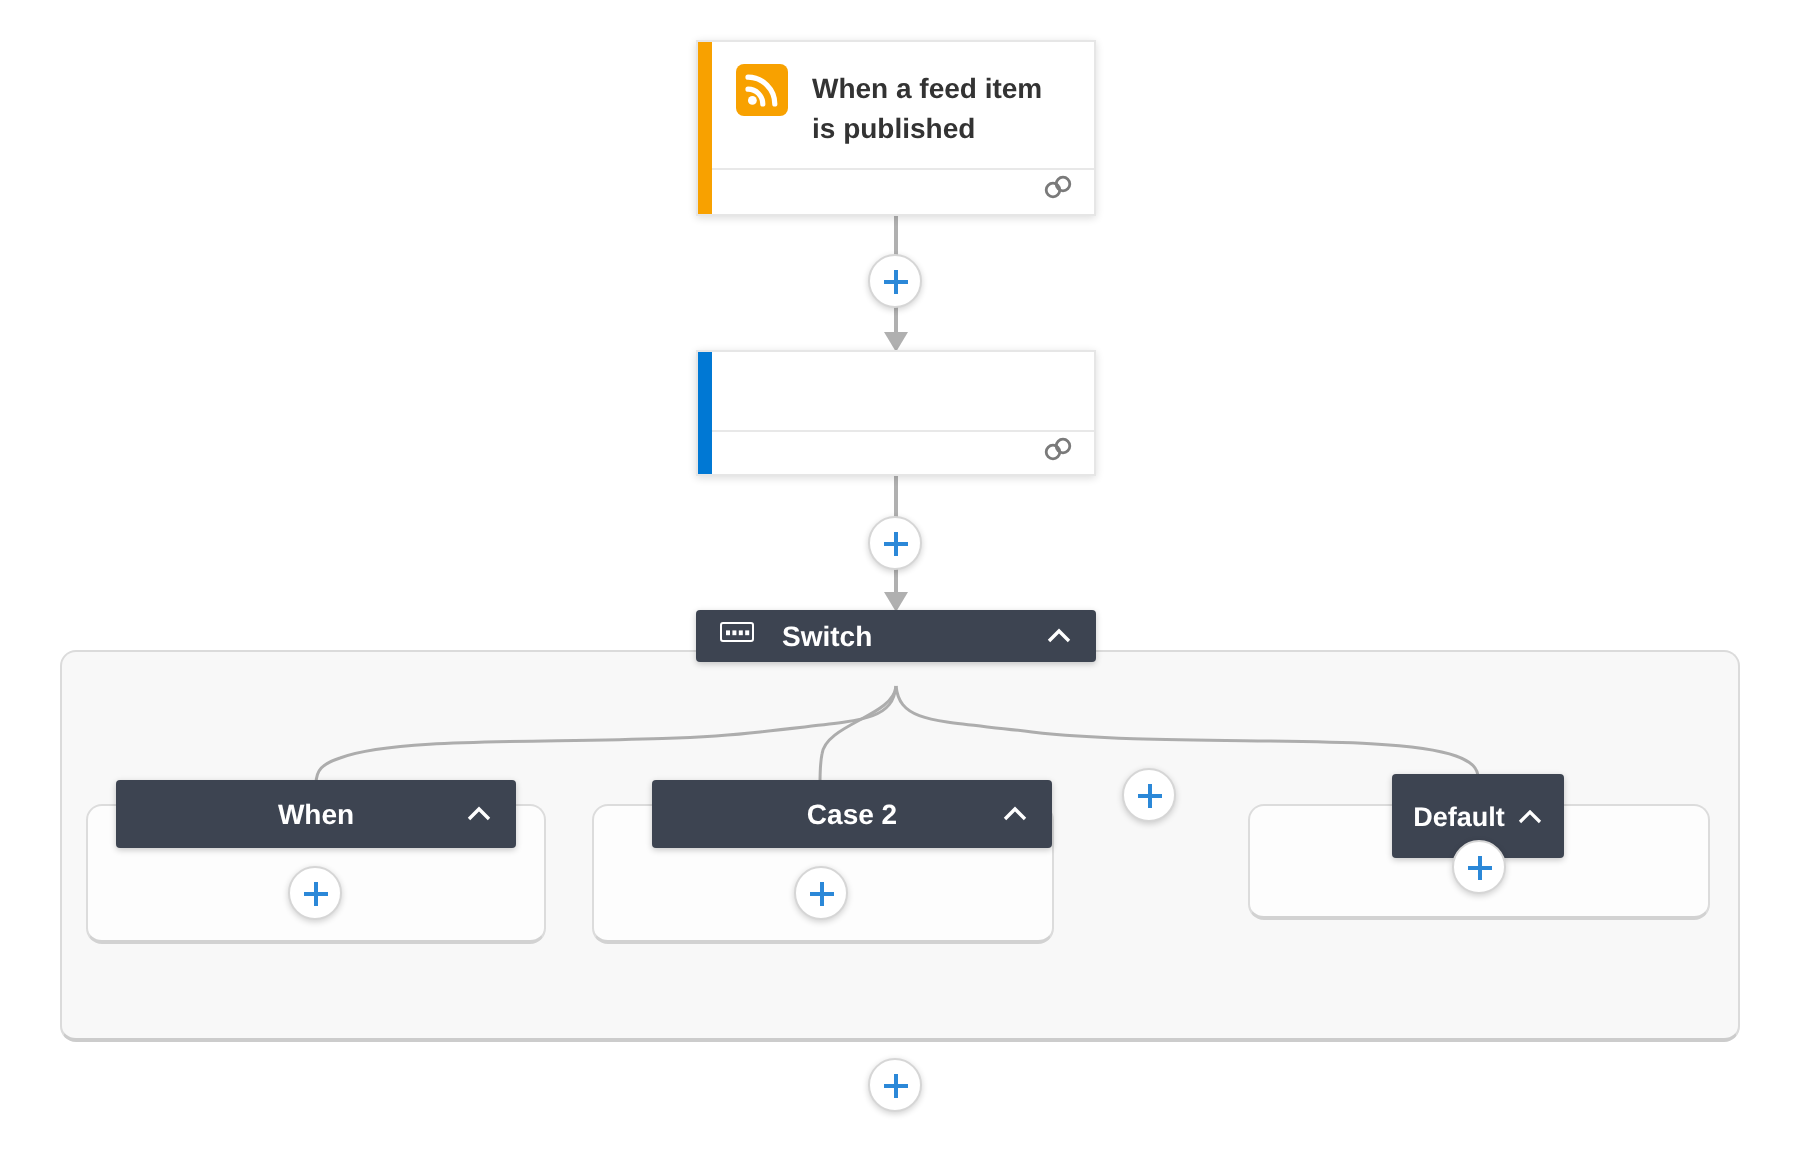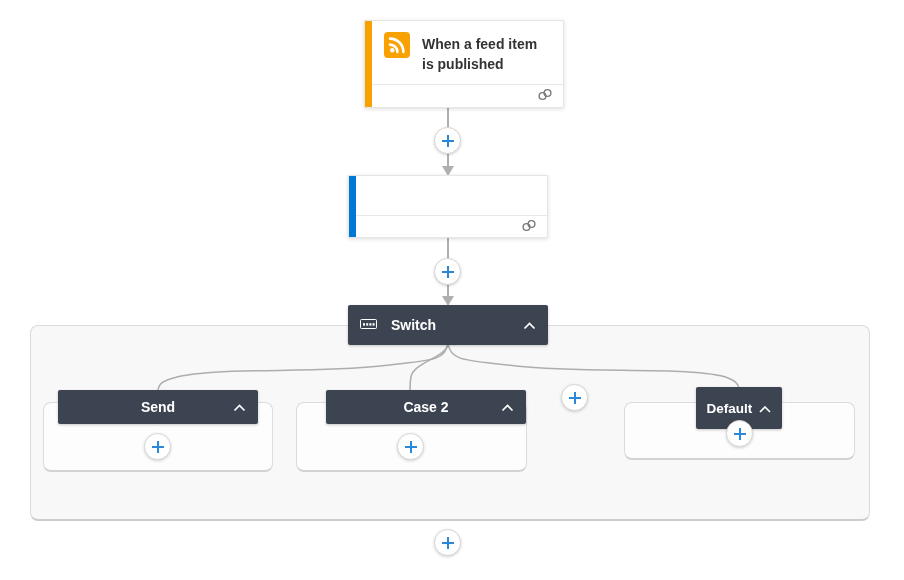--- a/index.html
+++ b/index.html
@@ -29,21 +29,21 @@
   
   .scope { position:absolute; left:30px; top:325px; width:840px; height:196px;
            background:#F8F8F8; border:1px solid #DBDBDB; border-bottom:2px solid #CCCCCC;
            border-radius:8px; z-index:0; }
 
   .dark-header { position:absolute; background:#3D4451; border-radius:2px;
                  display:flex; align-items:center; color:#fff; z-index:2;
                  cursor:pointer; box-shadow:0 1px 3px rgba(0,0,0,.22); }
   .dark-header .hdr-label { font-size:14px; font-weight:600; color:#fff; }
 
-  .switch-header { left:348px; top:305px; width:200px; height:40px; padding:0 12px; }
+  .switch-header { left:348px; top:305px; width:200px; height:26px; padding:0 12px; }
   .switch-header .hdr-label { margin-left:14px; }
   .switch-header .chev { margin-left:auto; }
 
   .case-header { height:34px; justify-content:center; }
   .case-header .chev { position:absolute; right:12px; top:50%; transform:translateY(-50%); }
 
   .case-card { position:absolute; background:#FDFDFD; border:1px solid #DCDCDC;
                border-bottom:2px solid #D2D2D2; border-radius:8px; z-index:1;
                cursor:pointer; }
 
@@ -66,21 +66,21 @@
   <polygon points="442,166 454,166 448,176" fill="#B0B0B0"></polygon>
   <path d="M448 238 V 298" stroke="#B0B0B0" stroke-width="2" fill="none"></path>
   <polygon points="442,296 454,296 448,306" fill="#B0B0B0"></polygon>
   <path d="M448 343 C 446 362, 428 360, 380 366 C 310 374, 205 366, 170 379 C 161 382, 158 385, 158 392" stroke="#ADADAD" stroke-width="1.5" fill="none"></path>
   <path d="M448 343 C 447 358, 413 362, 411 377 C 410 382, 410 386, 410 392" stroke="#ADADAD" stroke-width="1.5" fill="none"></path>
   <path d="M448 343 C 450 362, 468 360, 516 366 C 586 374, 696 366, 728 378 C 736 381, 739 384, 739 389" stroke="#ADADAD" stroke-width="1.5" fill="none"></path>
 </svg>
 
 <div class="scope"></div>
 
-<div class="card" style="left:348px; top:20px; width:200px; height:88px;margin-left:16px;">
+<div class="card" style="left:348px; top:20px; width:200px; height:88px;">
   <div class="card-accent accent-orange"></div>
   <div class="card-main">
     <span class="op-icon">
       <svg width="26" height="26" viewBox="0 0 26 26">
         <rect x="0" y="0" width="26" height="26" rx="4" fill="#F8A100"></rect>
         <circle cx="8.2" cy="18.2" r="2.2" fill="#fff"></circle>
         <path d="M6 12.6 a7.4 7.4 0 0 1 7.4 7.4" stroke="#fff" stroke-width="2.6" fill="none" stroke-linecap="round"></path>
         <path d="M6 6.6 a13.4 13.4 0 0 1 13.4 13.4" stroke="#fff" stroke-width="2.6" fill="none" stroke-linecap="round"></path>
       </svg>
     </span>
@@ -135,21 +135,21 @@
   <span class="hdr-label">Switch</span>
   <span class="chev">
     <svg width="13" height="8" viewBox="0 0 13 8">
       <polyline points="1.5,6.5 6.5,1.5 11.5,6.5" stroke="#fff" stroke-width="1.7" fill="none"></polyline>
     </svg>
   </span>
 </div>
 
 <div class="case-card" style="left:43px; top:402px; width:230px; height:70px;"></div>
 <div class="dark-header case-header" style="left:58px; top:390px; width:200px;">
-  <span class="hdr-label">Send</span>
+  <span class="hdr-label">When</span>
   <span class="chev">
     <svg width="13" height="8" viewBox="0 0 13 8">
       <polyline points="1.5,6.5 6.5,1.5 11.5,6.5" stroke="#fff" stroke-width="1.7" fill="none"></polyline>
     </svg>
   </span>
 </div>
 <button class="plus-btn" style="left:144px; top:433px;">
   <svg width="14" height="14" viewBox="0 0 14 14">
     <line x1="7" y1="1" x2="7" y2="13" stroke="#2B88D8" stroke-width="2"></line>
     <line x1="1" y1="7" x2="13" y2="7" stroke="#2B88D8" stroke-width="2"></line>

